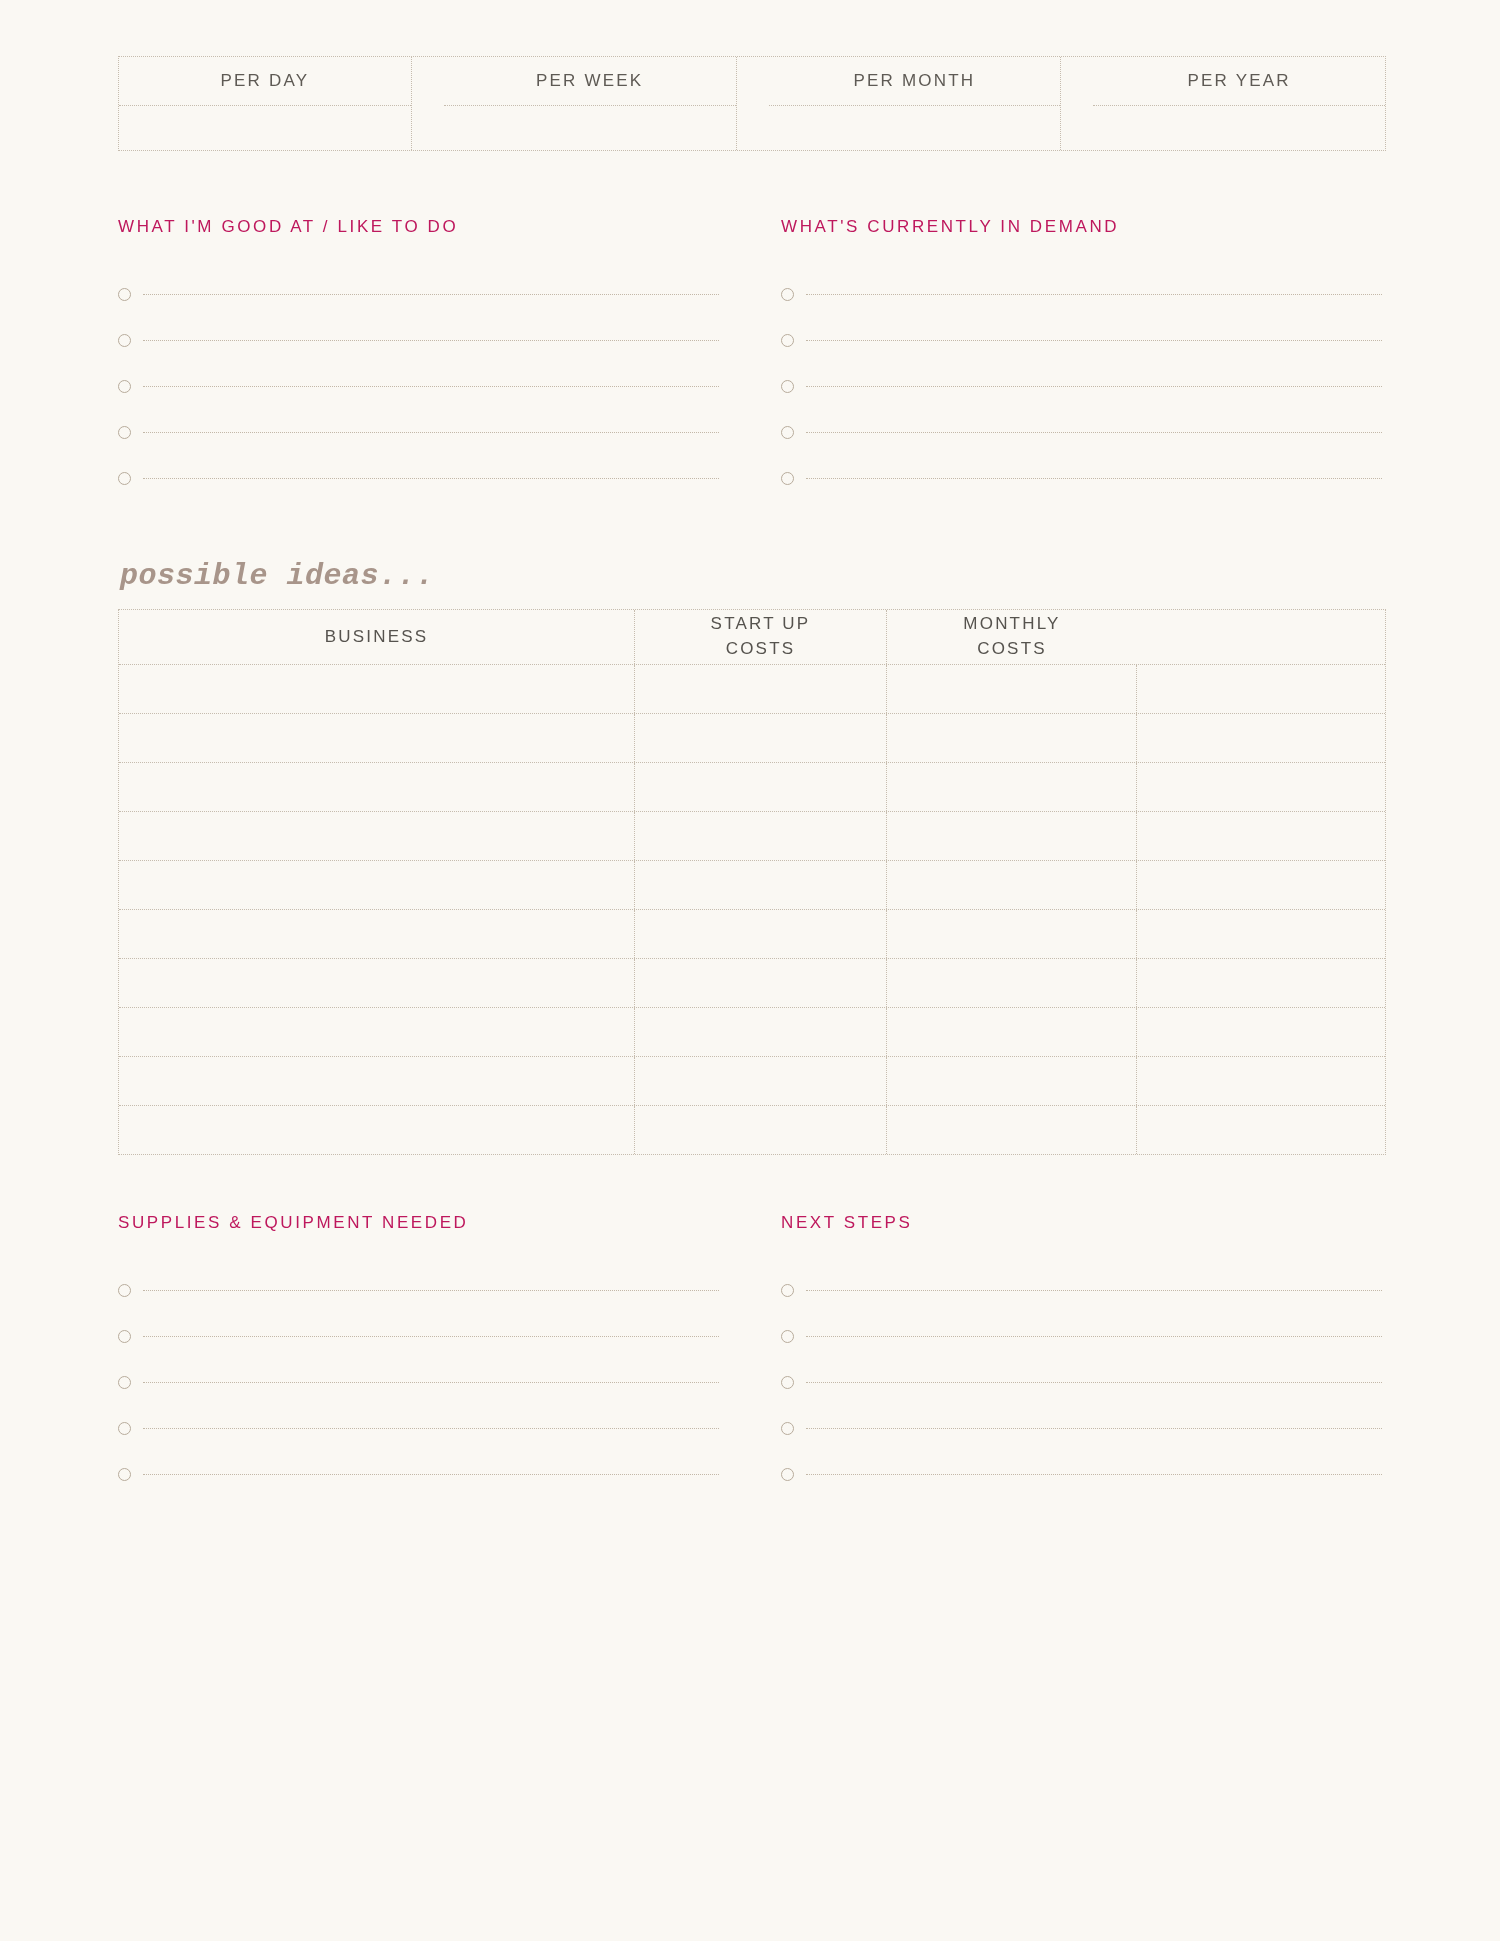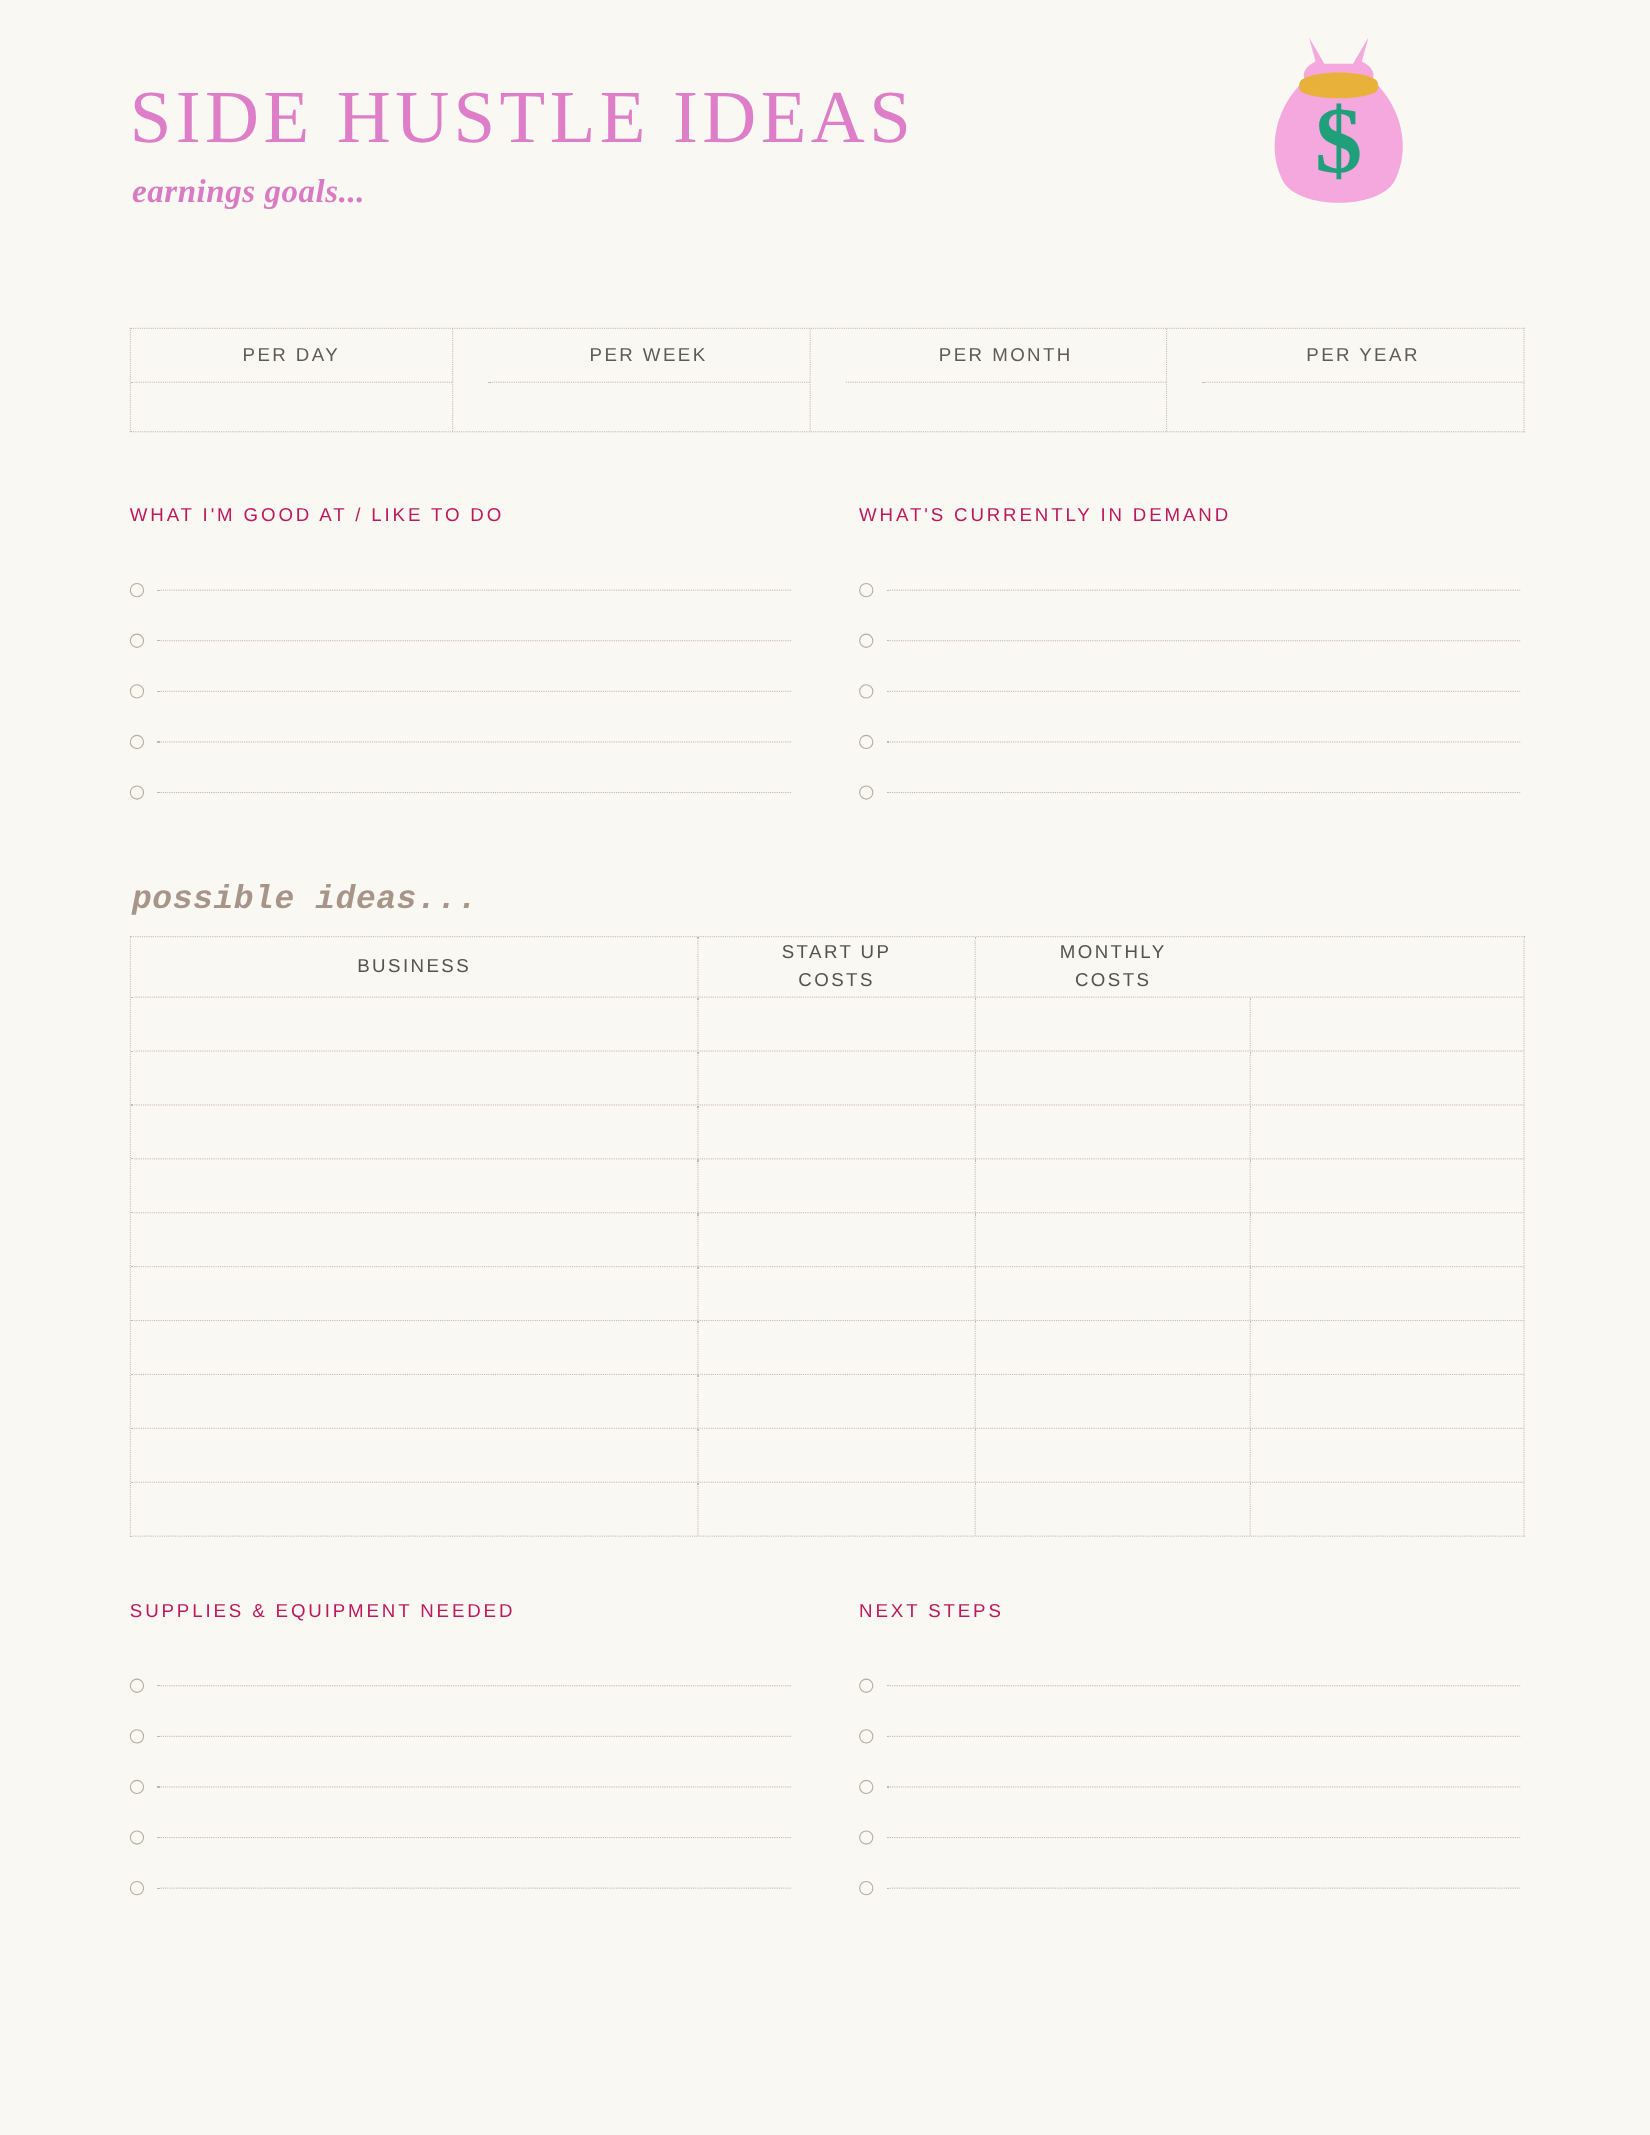--- a/index.html
+++ b/index.html
@@ -158,32 +158,20 @@
   
   .bottom-row { margin-top: 58px; }
 
   svg { display: block; }
 </style>
 </head>
 <body>
 
 <div class="page">
 
-  <div class="header">
-    <h1 class="title">SIDE HUSTLE IDEAS</h1>
-    <div class="subtitle">earnings goals...</div>
-    <div class="money-bag">
-      <svg viewBox="0 0 150 170" width="150" height="170">
-        <path d="M48 6 L62 30 L88 30 L102 6 L96 28 C96 28 110 34 106 44 L44 44 C40 34 54 28 54 28 Z" fill="#f4a8dd"></path>
-        <path d="M45 44 C20 66 8 104 24 136 C38 163 112 163 126 136 C142 104 130 66 105 44 Z" fill="#f4a8dd"></path>
-        <path d="M42 44 C56 36 94 36 108 44 C112 46 112 54 108 56 C94 63 56 63 42 56 C38 54 38 46 42 44 Z" fill="#e8b23a"></path>
-        <text x="75" y="128" font-family="'Liberation Serif', serif" font-size="86" font-weight="bold" fill="#1fa07a" text-anchor="middle">$</text>
-      </svg>
-    </div>
-  </div>
 
   <div class="earnings">
     <div class="col">
       <div class="head">PER DAY</div>
       <div class="cell"></div>
     </div>
     <div class="col">
       <div class="head">PER WEEK</div>
       <div class="cell"></div>
     </div>

